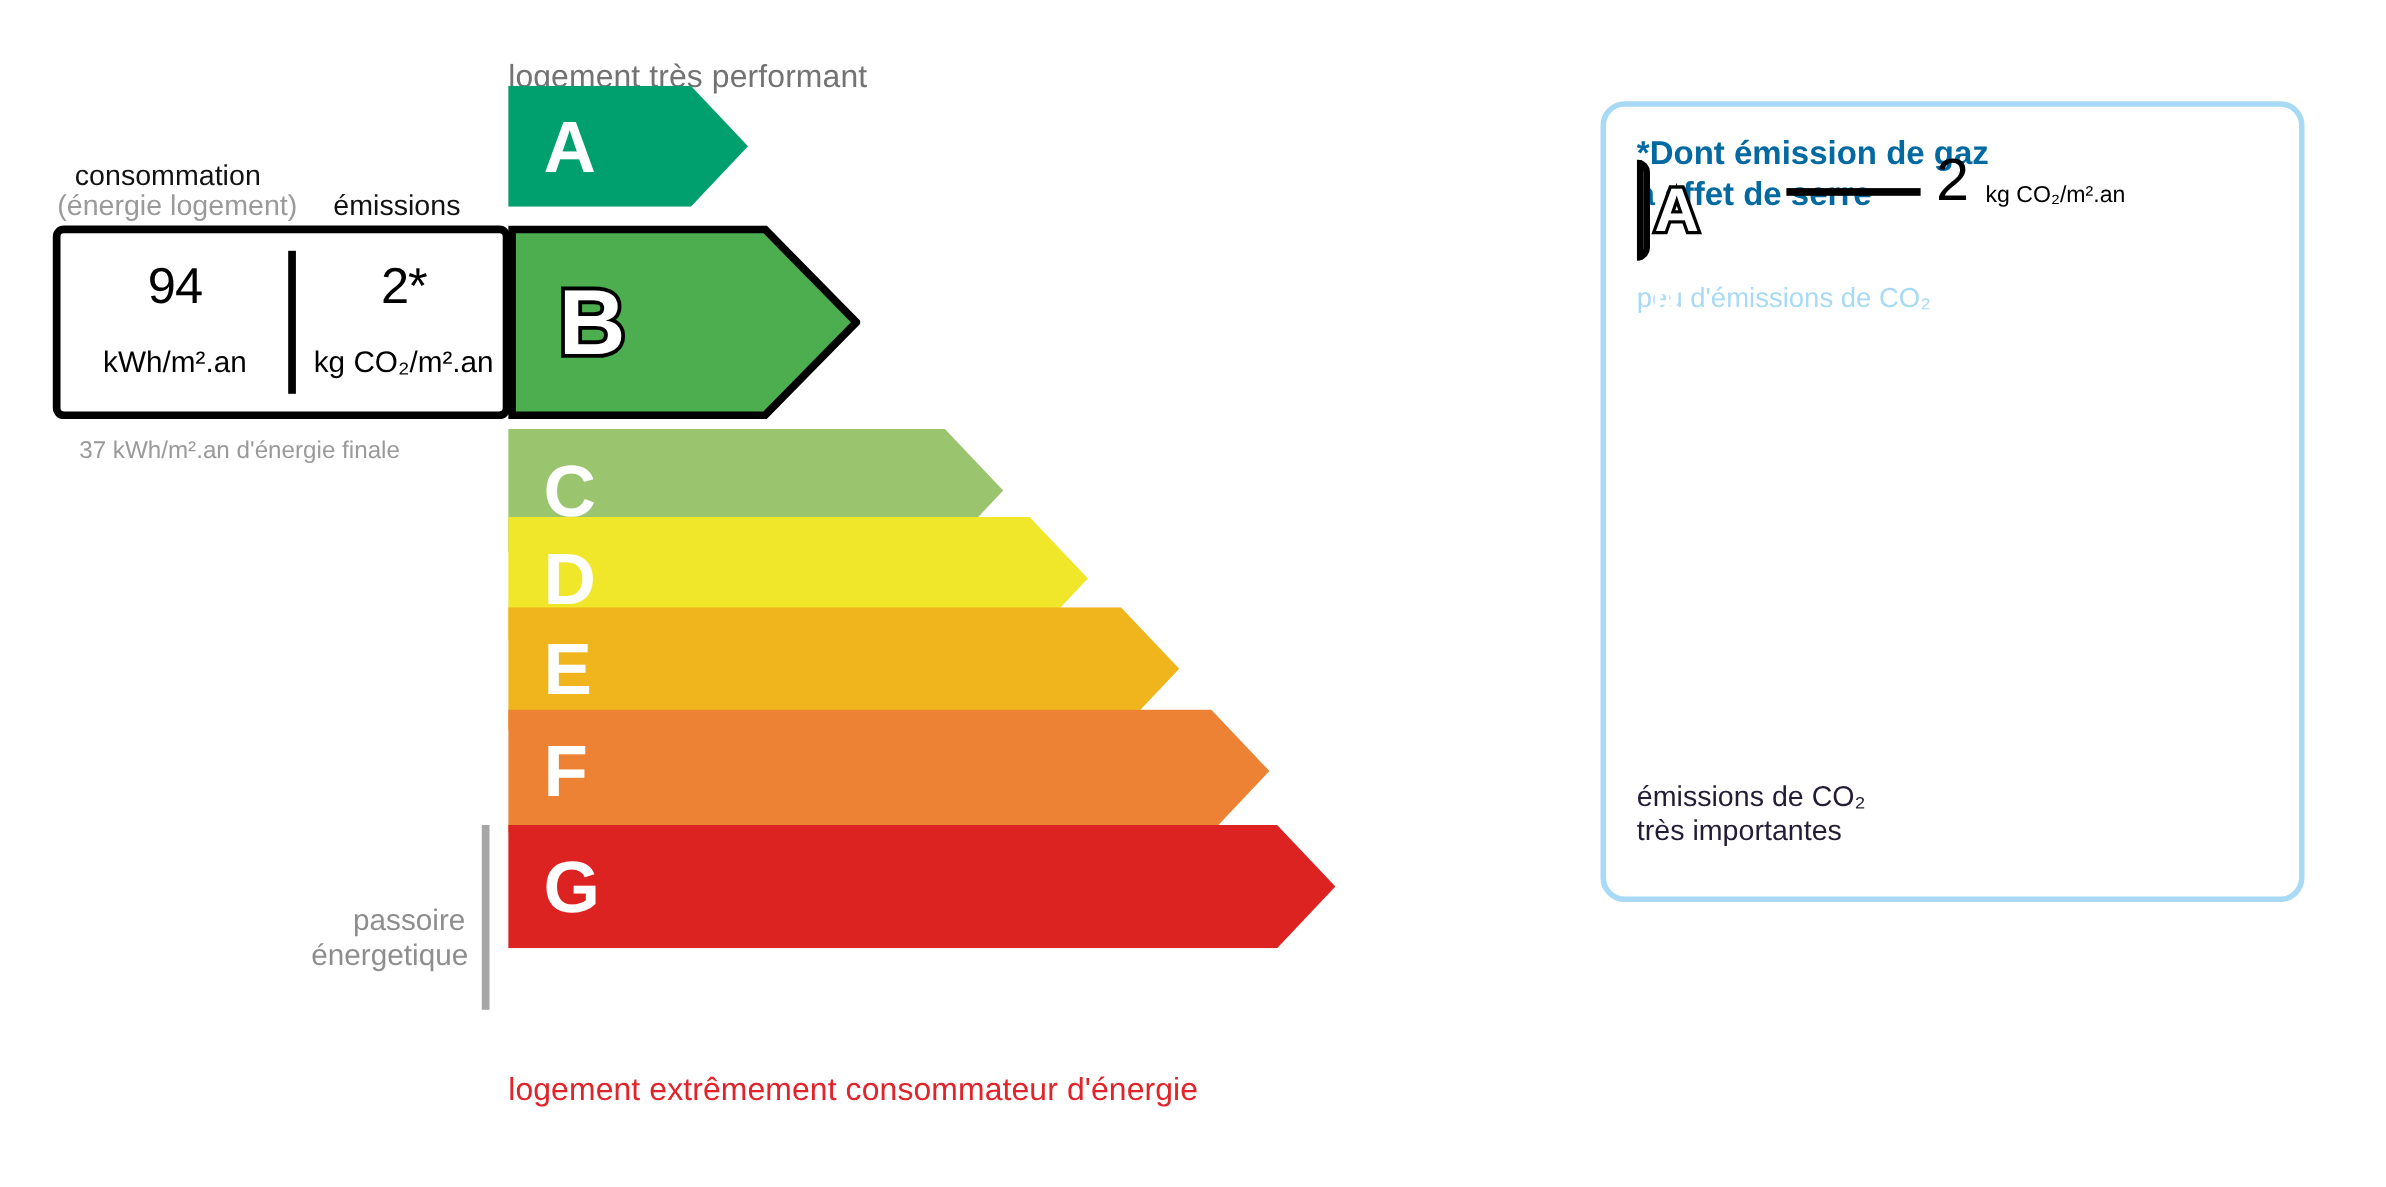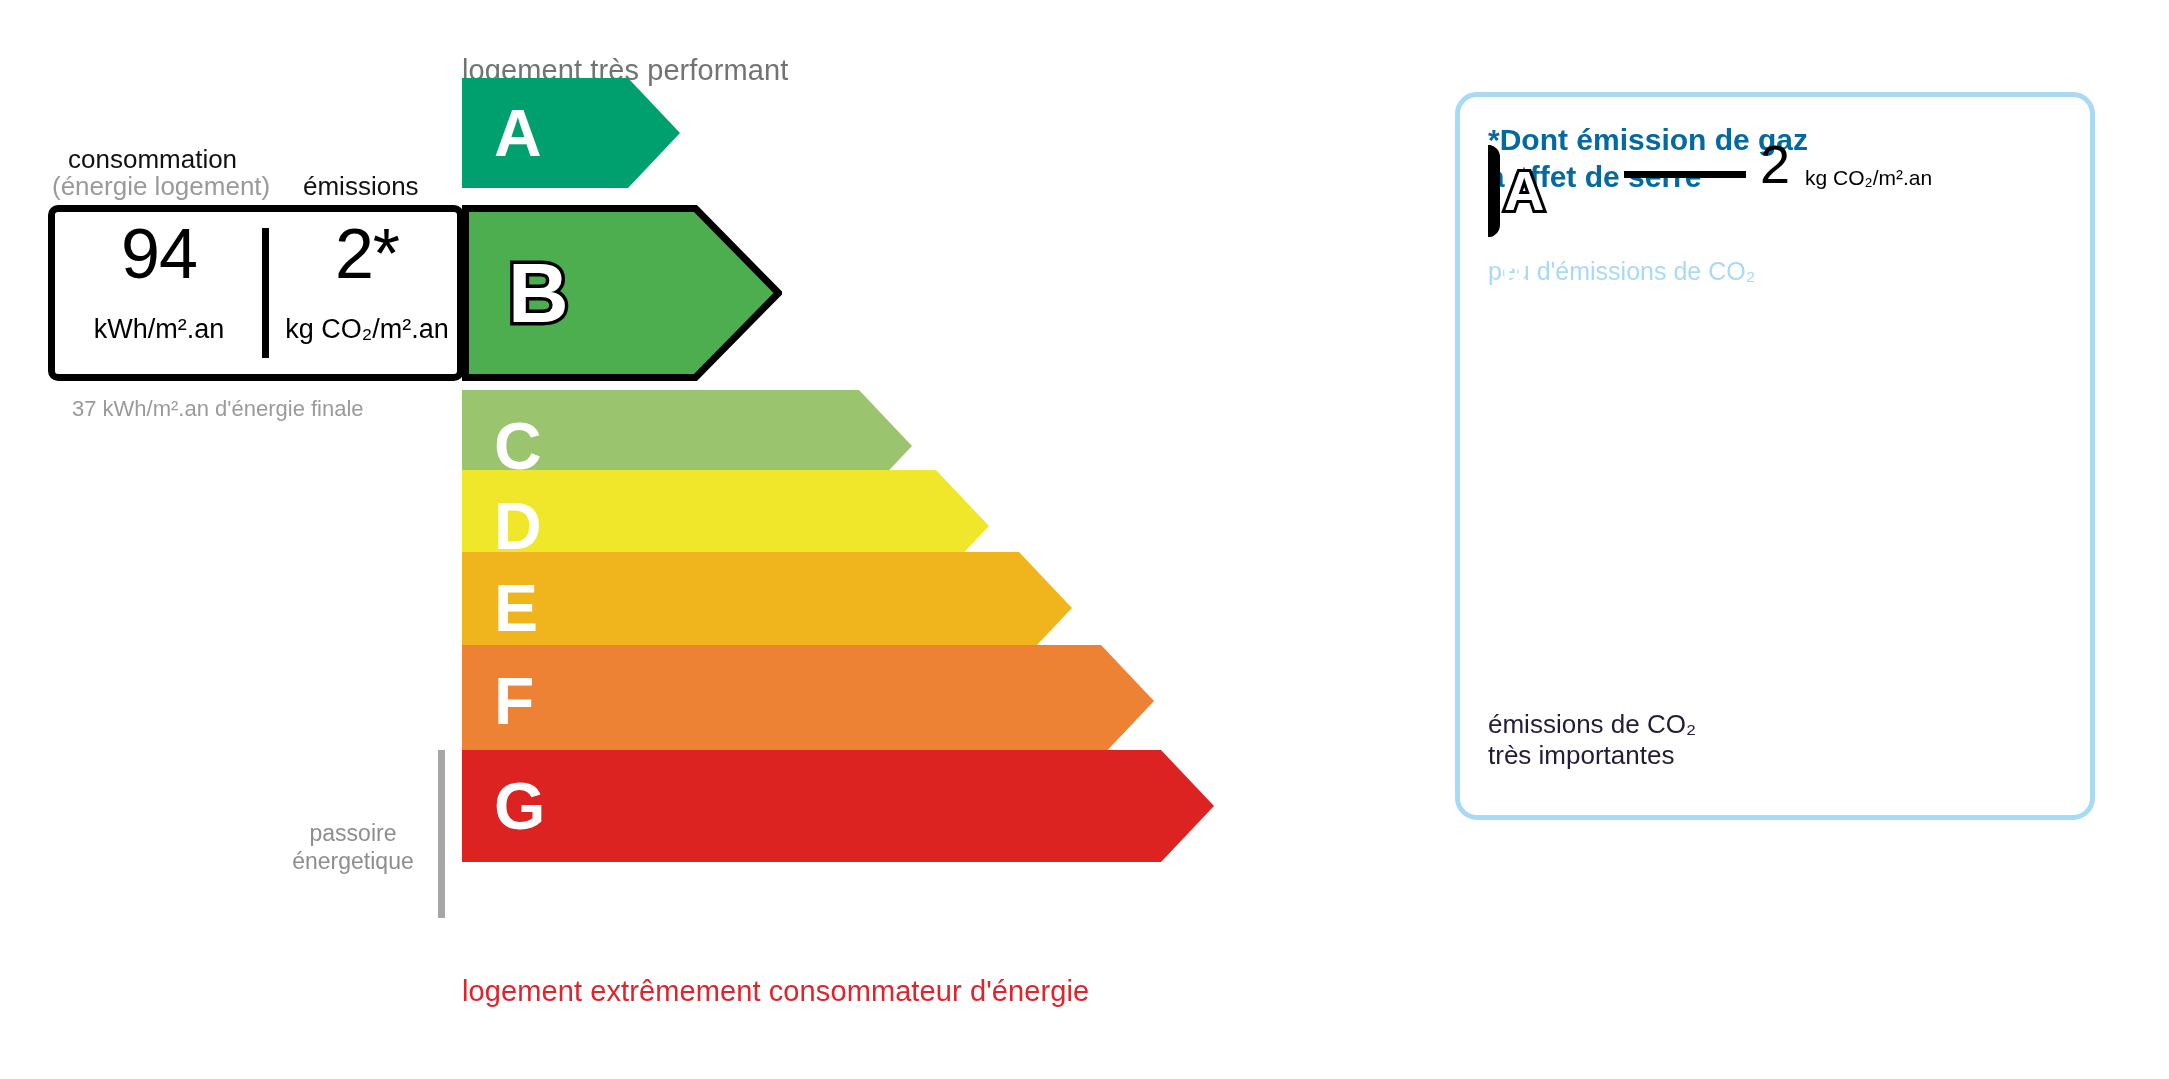--- a/index.html
+++ b/index.html
@@ -36,41 +36,41 @@
     border:7px solid #000;border-radius:10px;background:#fff;box-sizing:border-box;
     z-index:6;
   }
   #value-divider{
     position:absolute;left:262px;top:228px;width:7px;height:130px;background:#000;z-index:7;
   }
   .val-cell{position:absolute;top:0;height:100%;text-align:center;}
   #cell-conso{left:0;width:208px;}
   #cell-emis{left:208px;width:208px;}
   .val-num{
-    position:absolute;left:0;right:0;top:7px;
-    font-size:70px;font-weight:400;color:#000;line-height:1;letter-spacing:-1px;
+    position:absolute;left:0;right:0;top:24px;
+    font-size:46px;font-weight:400;color:#000;line-height:1;letter-spacing:-1px;
   }
   .val-unit{
     position:absolute;left:0;right:0;top:104px;
     font-size:27px;color:#000;line-height:1;
   }
 
   
   #final-note{
     position:absolute;left:72px;top:396px;
     font-size:22px;color:#9a9a9a;line-height:1.2;white-space:nowrap;
   }
 
   
   #passoire-bar{
     position:absolute;left:438px;top:750px;width:7px;height:168px;background:#a6a6a6;
   }
   #passoire-text{
-    position:absolute;left:283px;top:820px;width:140px;text-align:center;
-    font-size:23px;color:#8e8e8e;line-height:1.2;
+    position:absolute;left:283px;top:820px;width:140px;text-align:right;
+    font-size:27px;color:#8e8e8e;line-height:1.2;
   }
 
   
   .arrow{position:absolute;left:462px;}
   .arrow .shape{position:absolute;left:0;top:0;width:100%;height:100%;}
   .arrow .letter{
     position:absolute;left:32px;top:50%;transform:translateY(-50%);
     font-size:66px;font-weight:700;color:#fff;line-height:1;
     letter-spacing:0;
   }

